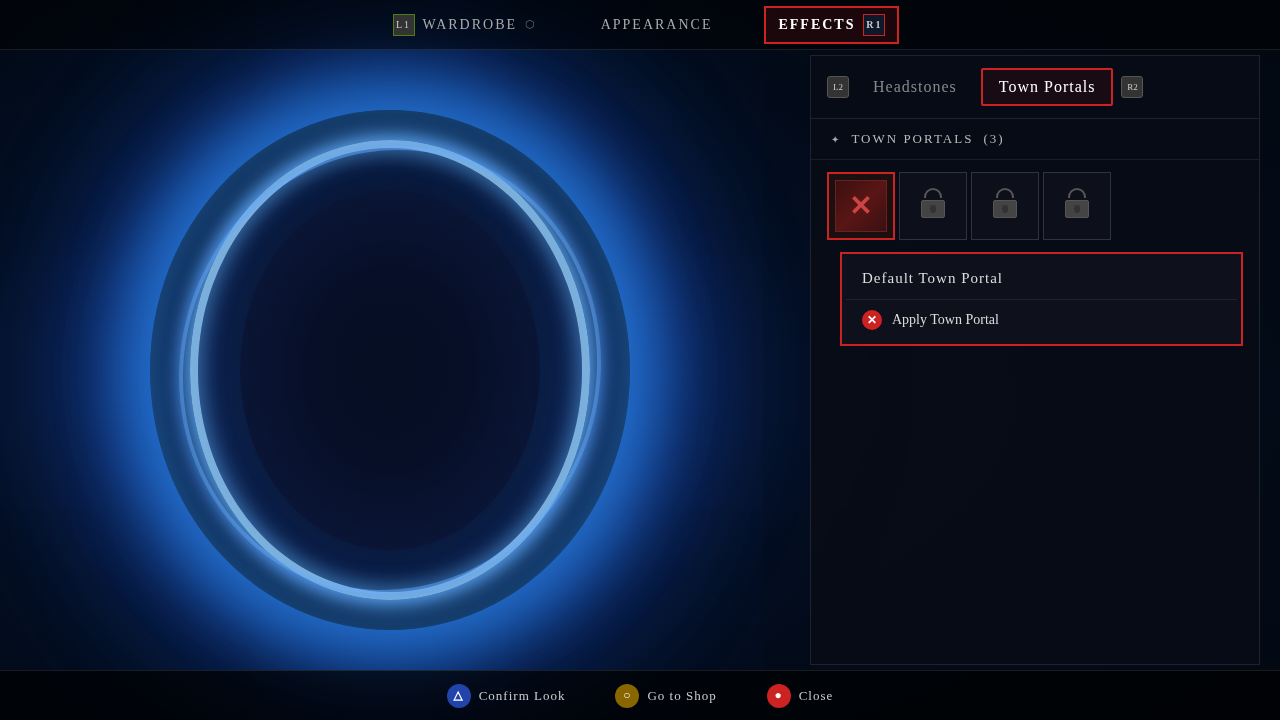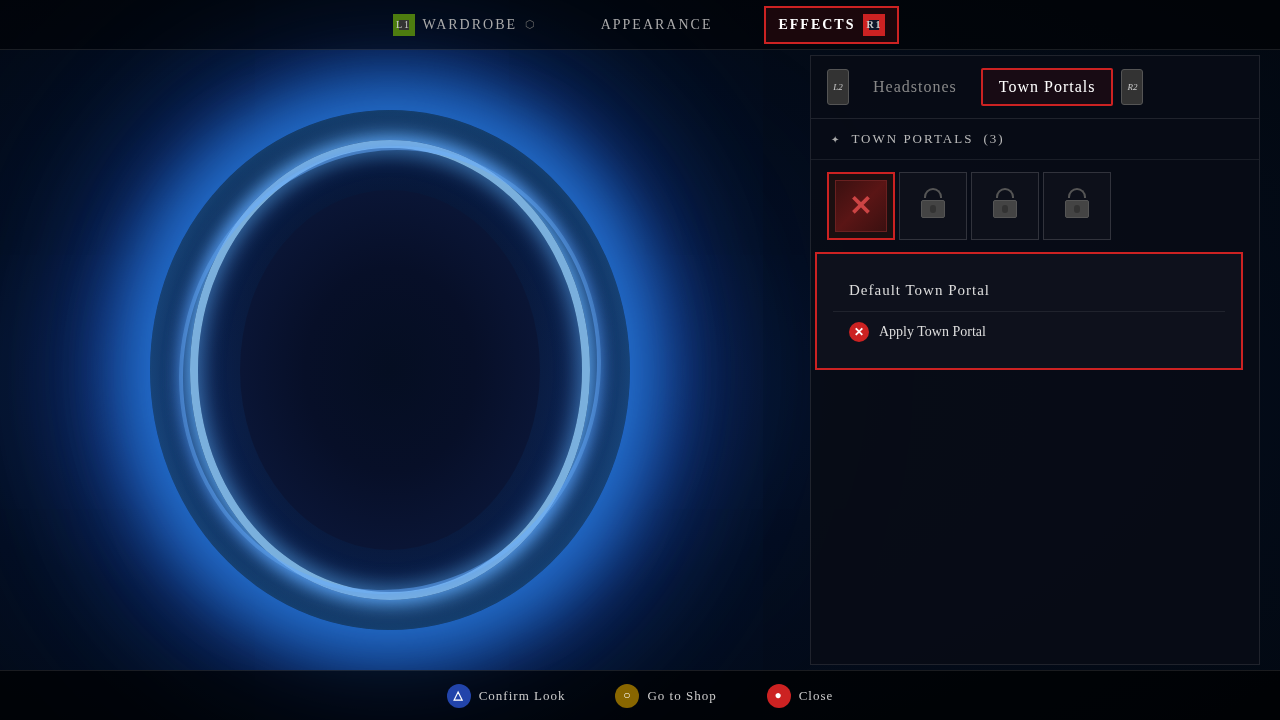--- a/index.html
+++ b/index.html
@@ -114,21 +114,21 @@
       border: 2px solid #cc2222;
       background: rgba(180, 20, 20, 0.15);
       font-weight: bold;
     }
 
     .nav-badge {
       width: 22px;
       height: 22px;
       border-radius: 0;
       background: #333;
-      border: 6px solid #4d7c0f;
+      border: 1px solid #4d7c0f;
       display: flex;
       align-items: center;
       justify-content: center;
       font-size: 10px;
       color: #ccc;
     }
 
     .nav-badge.active {
       background: #0f172a;
       border-color: #cc2222;
@@ -168,30 +168,29 @@
     }
 
     .tab-btn.active {
       color: #fff;
       border: 2px solid #cc2222;
       background: rgba(180, 20, 20, 0.1);
     }
 
     .tab-icon {
       width: 22px;
-      height: 36px;
+      height: 22px;
       border-radius: 3px;
       background: #333;
       border: 1px solid #555;
       display: flex;
       align-items: center;
       justify-content: center;
       font-size: 9px;
       color: #ccc;
-      font-style: italic;
     }
 
     
     .section-header {
       display: flex;
       align-items: center;
       gap: 10px;
       padding: 12px 20px;
       color: #bbb;
       font-size: 13px;
@@ -283,24 +282,24 @@
 
     .lock-hole {
       width: 6px;
       height: 8px;
       background: #333;
       border-radius: 3px;
     }
 
     
     .item-popup {
-      margin: 0 16px 12px 4px;
+      margin: 0 16px 12px 29px;
       background: rgba(15, 18, 28, 0.95);
       border: 2px solid #cc2222;
-      padding: 16px;
+      padding: 4px;
     }
 
     .popup-name {
       padding: 12px 16px;
       color: #ddd;
       font-size: 15px;
       letter-spacing: 1px;
       border-bottom: 1px solid rgba(255,255,255,0.08);
     }
 

